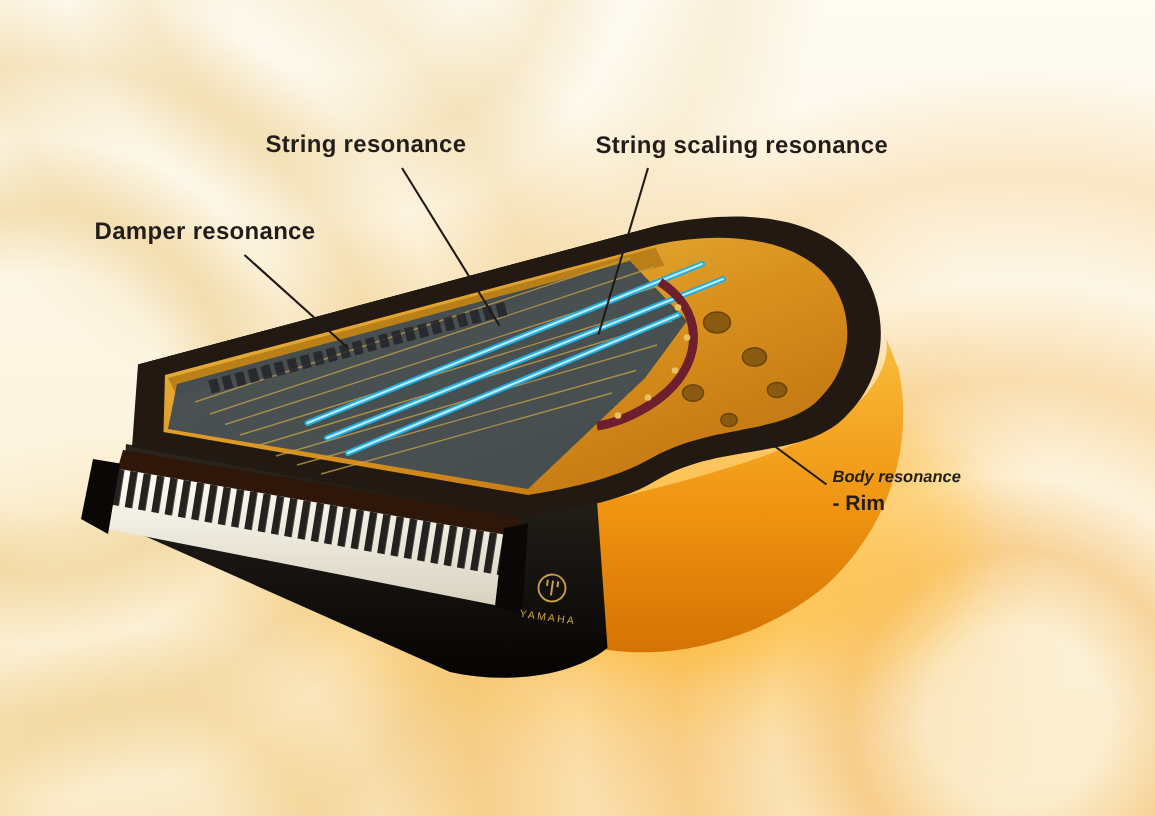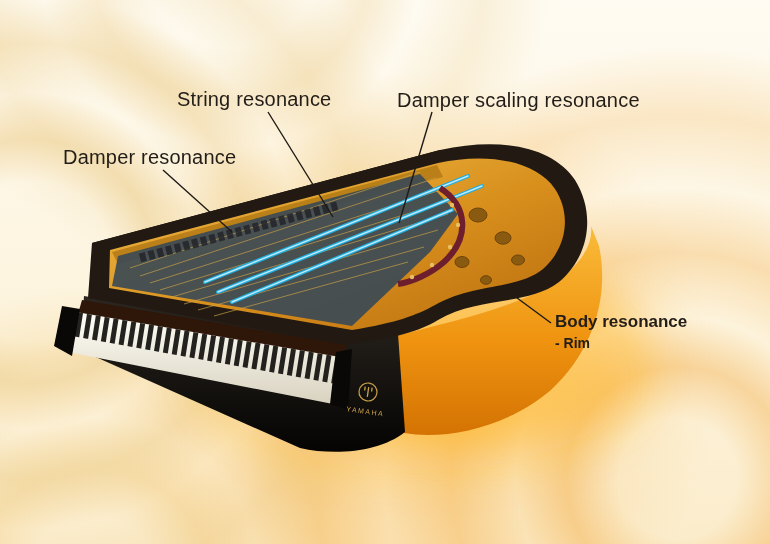--- a/index.html
+++ b/index.html
@@ -13,31 +13,31 @@
       radial-gradient(circle at 53% 70%, rgba(247,166,38,0.38) 0px, rgba(247,166,38,0.16) 170px, rgba(247,166,38,0) 310px),
       radial-gradient(circle at 4% 48%, rgba(236,205,140,0) 80px, rgba(236,205,140,0.50) 122px, rgba(236,205,140,0) 168px, rgba(236,205,140,0.40) 218px, rgba(236,205,140,0) 268px, rgba(236,205,140,0.30) 332px, rgba(236,205,140,0) 398px),
       radial-gradient(circle at 88% 88%, rgba(242,178,84,0) 60px, rgba(242,178,84,0.45) 112px, rgba(242,178,84,0) 162px, rgba(242,178,84,0.35) 226px, rgba(242,178,84,0) 292px, rgba(242,178,84,0.25) 362px, rgba(242,178,84,0) 432px),
       radial-gradient(circle at 30% -8%, rgba(240,214,160,0) 90px, rgba(240,214,160,0.40) 142px, rgba(240,214,160,0) 192px, rgba(240,214,160,0.30) 256px, rgba(240,214,160,0) 322px),
       radial-gradient(circle at 12% 108%, rgba(240,200,120,0) 70px, rgba(240,200,120,0.35) 120px, rgba(240,200,120,0) 170px, rgba(240,200,120,0.25) 235px, rgba(240,200,120,0) 300px),
       linear-gradient(180deg, #fefbf2 0%, #fdf4de 55%, #fbeccb 100%);
   }
   .art { position:absolute; left:0; top:0; }
   .label {
     position:absolute;
-    font-weight:normal;
-    font-size:20px;
+    font-weight:bold;
+    font-size:16px;
     color:#221d18;
     letter-spacing:0.2px;
     white-space:nowrap;
   }
   .lbl-damper { left:63px;  top:146px;text-align:right; }
   .lbl-string { left:177px; top:88px;  }
   .lbl-duplex { left:397px; top:89px;  }
   .body-group { position:absolute; left:555px; top:312px; color:#221d18; }
-  .body-group .label-main { font-weight:bold; font-size:17px; white-space:nowrap; }
+  .body-group .label-main { font-weight:bold; font-size:11px; white-space:nowrap;font-style:italic; }
   .body-group .sub { font-size:14px; font-weight:bold; margin-top:3px; white-space:nowrap; }
 </style>
 </head>
 <body>
 
 <div class="stage">
 
   <svg class="art" width="770" height="544" viewBox="0 0 770 544">
     <defs>
       <radialGradient id="glowGrad" cx="0.5" cy="0.5" r="0.5">
@@ -151,20 +151,20 @@
       <line x1="268" y1="112" x2="333" y2="217"></line>
       <line x1="432" y1="112" x2="399" y2="223"></line>
       <line x1="551" y1="323" x2="509" y2="292"></line>
     </g>
   </svg>
 
   <div class="label lbl-damper">Damper resonance</div>
 
   <div class="label lbl-string">String resonance</div>
 
-  <div class="label lbl-duplex">Damper scaling resonance</div>
+  <div class="label lbl-duplex">String scaling resonance</div>
 
   <div class="body-group">
     <div class="label-main">Body resonance</div>
     <div class="sub">- Rim</div>
   </div>
 
 </div>
 
 </body></html>

